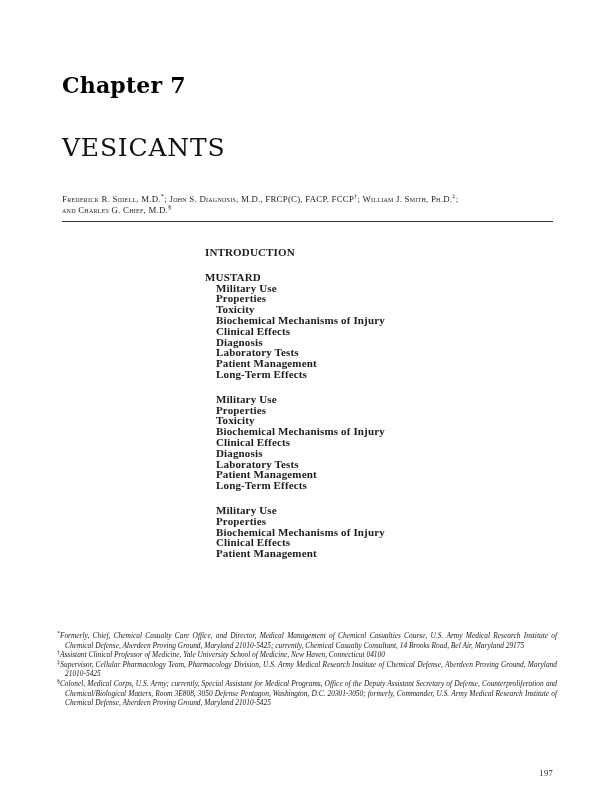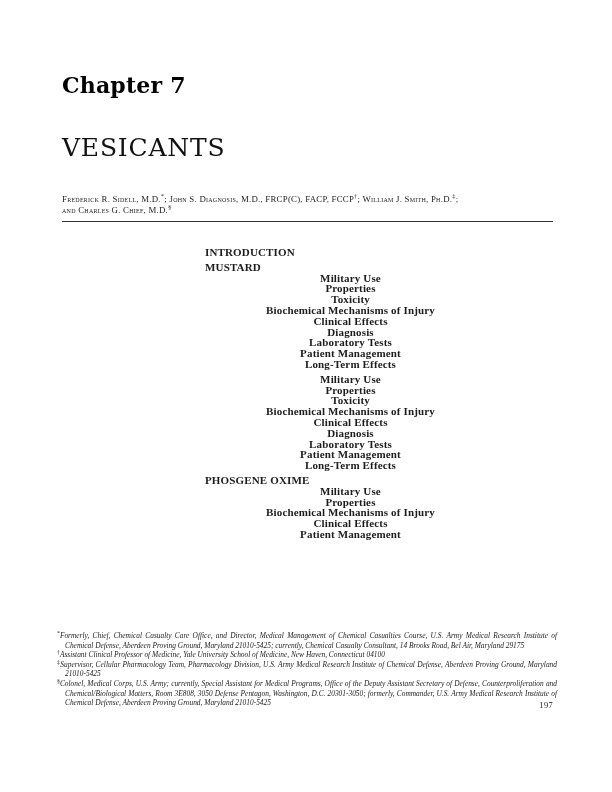--- a/index.html
+++ b/index.html
@@ -70,24 +70,24 @@
     top: 247px;
     left: 205px;
     width: 280px;
     font-family: "Liberation Serif", serif;
     font-size: 11px;
     font-weight: bold;
     line-height: 10.8px;
     color: #1c1c1c;
     letter-spacing: 0.15px;
   }
-  .toc-section { margin-top: 4px; }
+  .toc-section { margin-top: 14px; }
   .toc-section:first-child { margin-top: 0; }
   .toc-heading { }
-  .toc-item { padding-left: 11px; text-align: center; }
+  .toc-item { padding-left: 11px; }
 
   .footnotes {
     position: absolute;
     top: 631px;
     left: 57px;
     width: 500px;
     font-style: italic;
     font-size: 7.4px;
     line-height: 9.6px;
     color: #222222;
@@ -99,21 +99,21 @@
   }
   .footnote sup {
     font-style: normal;
     font-size: 5.8px;
     vertical-align: super;
     line-height: 0;
   }
 
   .page-number {
     position: absolute;
-    top: 700px;
+    top: 768px;
     left: 453px;
     width: 100px;
     text-align: right;
     font-size: 8.5px;
     letter-spacing: 0.3px;
     color: #222222;
   }
 </style>
 </head>
 <body>
@@ -149,21 +149,20 @@
       <div class="toc-item">Properties</div>
       <div class="toc-item">Toxicity</div>
       <div class="toc-item">Biochemical Mechanisms of Injury</div>
       <div class="toc-item">Clinical Effects</div>
       <div class="toc-item">Diagnosis</div>
       <div class="toc-item">Laboratory Tests</div>
       <div class="toc-item">Patient Management</div>
       <div class="toc-item">Long-Term Effects</div>
     </div>
     <div class="toc-section">
-      <div class="toc-heading">PHOSGENE OXIME</div>
       <div class="toc-item">Military Use</div>
       <div class="toc-item">Properties</div>
       <div class="toc-item">Biochemical Mechanisms of Injury</div>
       <div class="toc-item">Clinical Effects</div>
       <div class="toc-item">Patient Management</div>
     </div>
   </nav>
 
   <div class="footnotes">
     <p class="footnote"><sup>*</sup><span>Formerly, Chief, Chemical Casualty Care Office, and Director, Medical Management of Chemical Casualties Course, U.S. Army Medical Research Institute of Chemical Defense, Aberdeen Proving Ground, Maryland 21010-5425; currently, Chemical Casualty Consultant, 14 Brooks Road, Bel Air, Maryland 29175</span></p>

